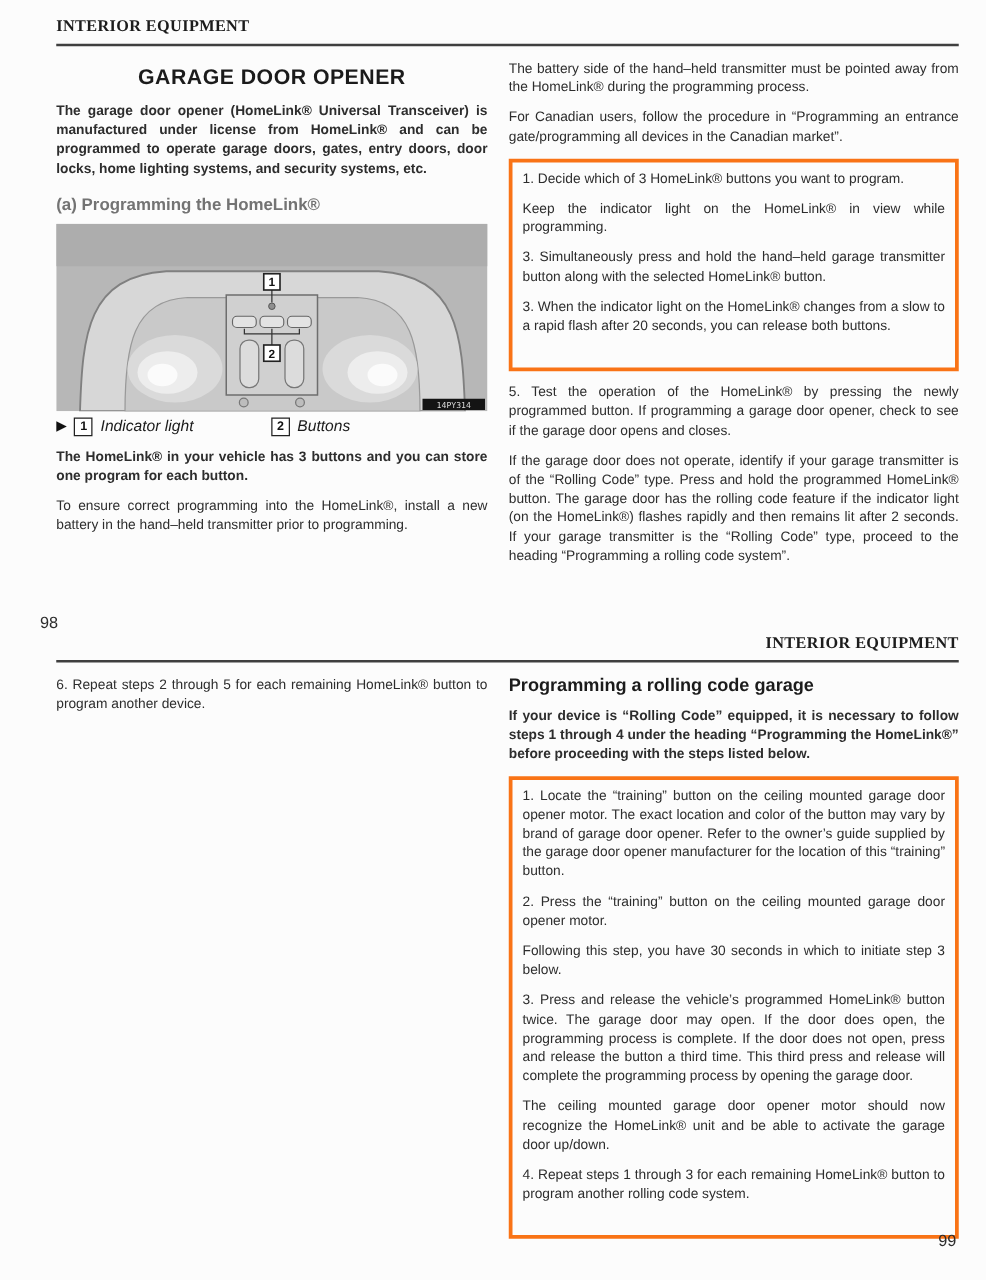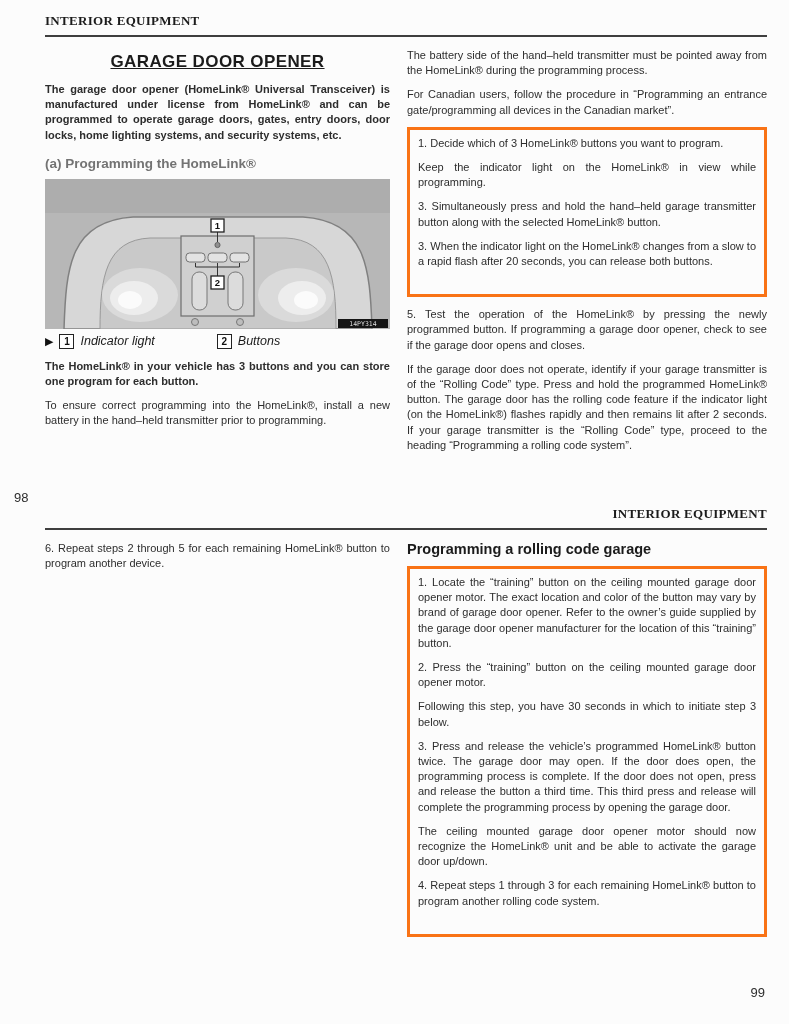--- a/index.html
+++ b/index.html
@@ -12,35 +12,35 @@
   .page1{top:10px;}
   .page2{top:503px;}
   .runhead{font-size:13px;font-weight:bold;letter-spacing:.3px;color:#1c1c1c;padding:3px 0 0;font-family:Liberation Serif, serif;}
   .runhead.right{text-align:right;}
   .rule{height:2px;background:#3f3f3f;margin-top:6px;}
   .cols{display:flex;gap:17px;margin-top:11px;}
   .col-l{width:345px;flex:0 0 345px;}
   .col-r{width:360px;flex:0 0 360px;}
   p{margin:0 0 9px;text-align:justify;font-size:11px;line-height:15.2px;}
   .b{font-weight:bold;}
-  h1{font-size:17px;font-weight:bold;letter-spacing:.4px;text-align:center;margin:4px 0 10px;color:#1b1b1b;text-decoration:underline;}
+  h1{font-size:17px;font-weight:bold;letter-spacing:.4px;text-align:center;margin:4px 0 10px;color:#1b1b1b;}
   h2{font-size:14.5px;font-weight:bold;margin:0 0 9px;color:#1b1b1b;}
   .subhead{font-size:13.5px;font-weight:bold;margin:13px 0 8px;color:#737373;}
   .redbox{border:3px solid #f97316;padding:6px 8px 17px;margin:2px 0 10px;}
   .redbox p:last-child{margin-bottom:8px;}
   .figure{width:345px;height:150px;display:block;margin:0 0 5px;}
   .caption{display:flex;align-items:center;gap:6px;margin:2px 0 10px;font-size:12.5px;}
   .cap-arrow{font-size:11px;color:#111;line-height:1;}
   .numbox{display:inline-flex;align-items:center;justify-content:center;
     width:13px;height:13px;border:1.5px solid #222;background:#fff;
     font-size:10px;font-weight:bold;font-style:normal;color:#111;flex:0 0 auto;}
   .cap-label{font-weight:normal;font-style:italic;color:#1b1b1b;}
   .cap-gap{width:50px;}
   .pagenum{position:absolute;font-size:13px;color:#2d2d2d;}
-  .pn-98{left:14px;top:490px;}
+  .pn-98{left:32px;top:490px;}
   .pn-99{right:24px;top:985px;}
 </style>
 </head>
 <body>
 
 <div class="page page1">
   <div class="runhead">INTERIOR EQUIPMENT</div>
   <div class="rule"></div>
 
   <div class="cols">
@@ -125,20 +125,21 @@
   <div class="rule"></div>
 
   <div class="cols">
 
     <div class="col-l">
       <p>6.  Repeat steps 2 through 5 for each remaining HomeLink® button to program another device.</p>
     </div>
 
     <div class="col-r">
       <h2>Programming a rolling code garage</h2>
+      <p class="b">If your device is “Rolling Code” equipped, it is necessary to follow steps 1 through 4 under the heading “Programming the HomeLink®” before proceeding with the steps listed below.</p>
       <div class="redbox">
         <p>1.  Locate the “training” button on the ceiling mounted garage door opener motor.  The exact location and color of the button may vary by brand of garage door opener.  Refer to the owner’s guide supplied by the garage door opener manufacturer for the location of this “training” button.</p>
         <p>2.  Press the “training” button on the ceiling mounted garage door opener motor.</p>
         <p>Following this step, you have 30 seconds in which to initiate step 3 below.</p>
         <p>3.  Press and release the vehicle’s programmed HomeLink® button twice.  The garage door may open.  If the door does open, the programming process is complete.  If the door does not open, press and release the button a third time.  This third press and release will complete the programming process by opening the garage door.</p>
         <p>The ceiling mounted garage door opener motor should now recognize the HomeLink® unit and be able to activate the garage door up/down.</p>
         <p>4.  Repeat steps 1 through 3 for each remaining HomeLink® button to program another rolling code system.</p>
       </div>
     </div>
   </div>

